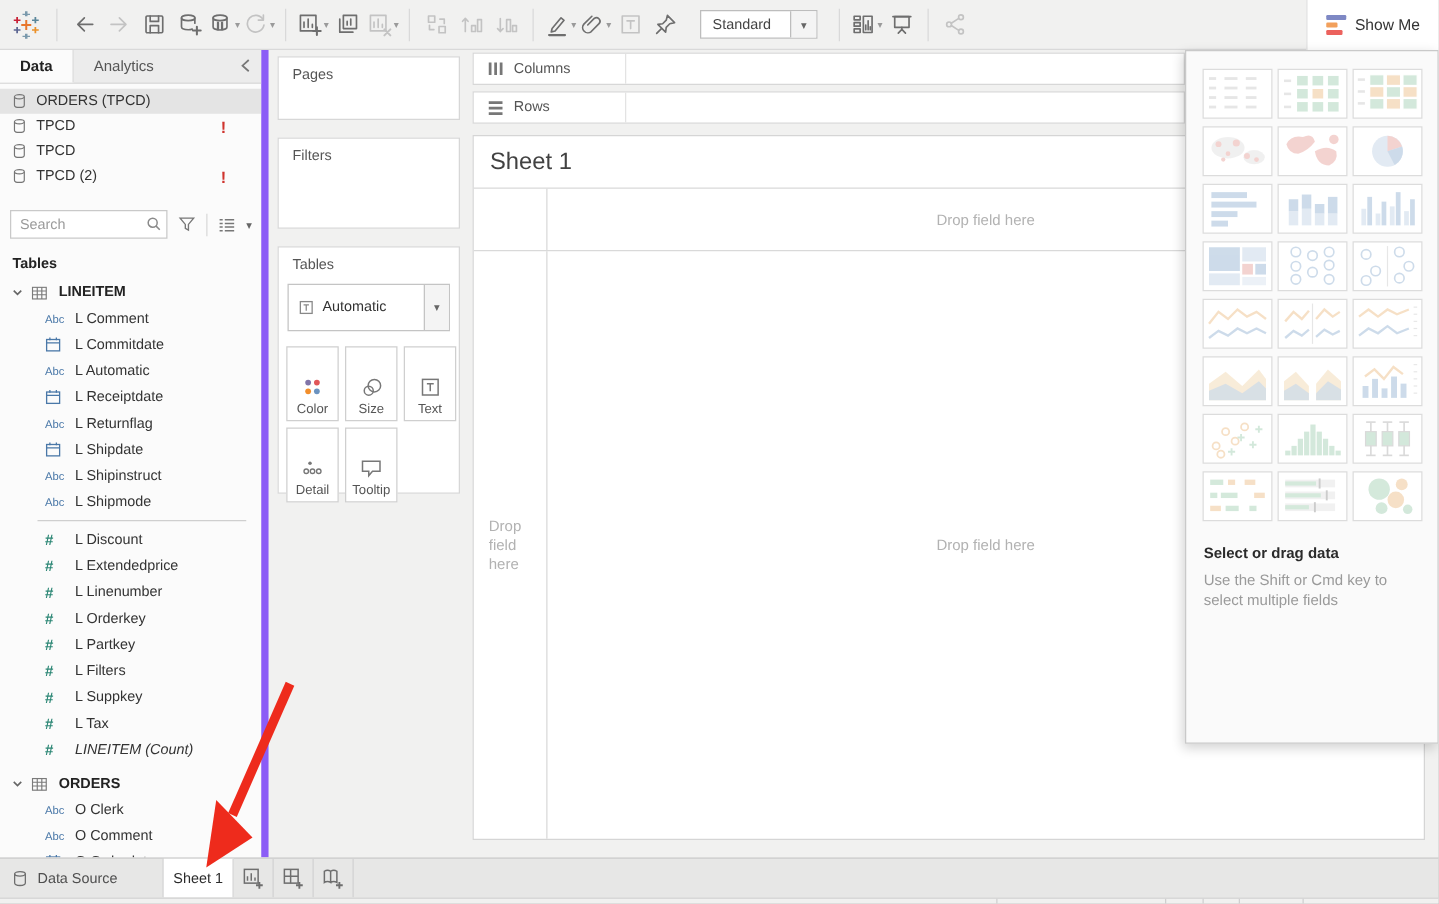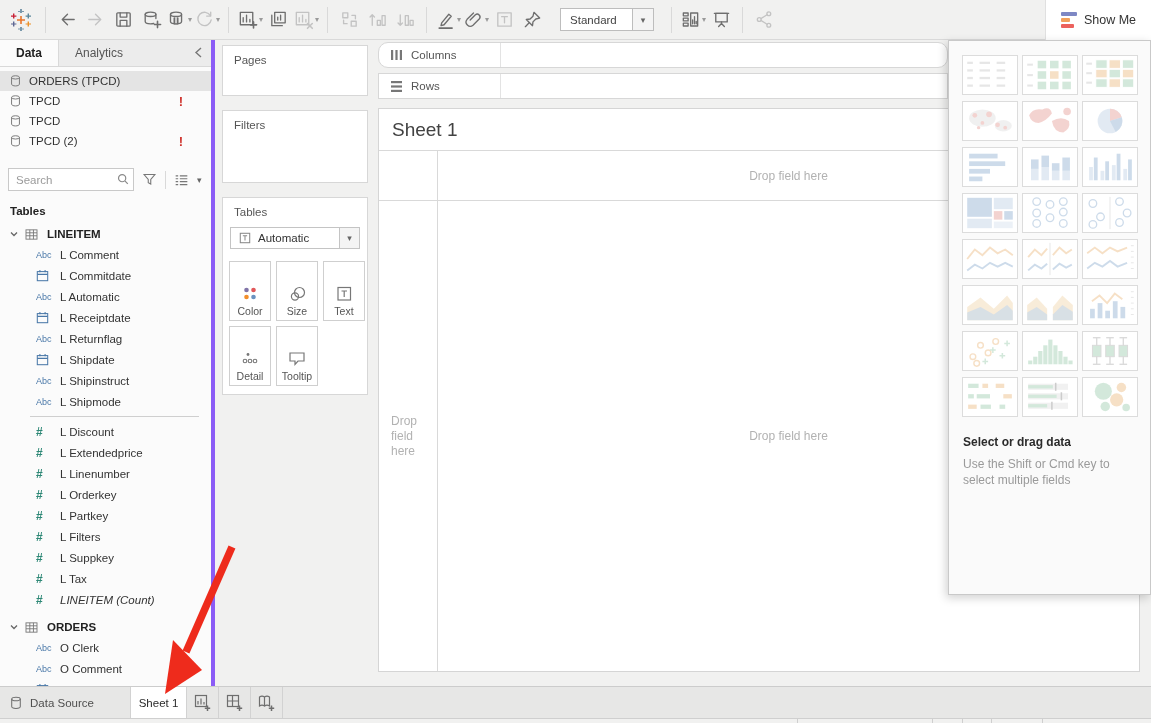--- a/index.html
+++ b/index.html
@@ -22,21 +22,21 @@
   .fit-select .cbox { width:21px; height:100%; border-left:1px solid #bdbdbd; display:flex;
                       align-items:center; justify-content:center; color:#666; font-size:9px; background:#f4f4f4; }
   .showme-btn { position:absolute; right:0; top:0; width:106px; height:40px; background:#fff;
                 border-left:1px solid #e0e0e0; display:flex; align-items:center; justify-content:center;
                 gap:7px; cursor:pointer; font-size:12.5px; color:#333; }
   .sm-icon { display:flex; flex-direction:column; gap:2px; }
   .sm-icon i { display:block; height:4px; border-radius:1px; }
 
   
   .sidebar { position:absolute; left:0; top:40px; width:215px; height:646px; background:#fbfbfb;
-             border-right:4px solid #8b5cf6; overflow:hidden; }
+             border-right:6px solid #8b5cf6; overflow:hidden; }
   .side-tabs { display:flex; height:27px; background:#ececec; border-bottom:1px solid #d9d9d9; position:relative;}
   .side-tab { padding:0 16px; display:flex; align-items:center; font-size:12px; color:#555; cursor:pointer; }
   .side-tab.active { background:#fbfbfb; font-weight:bold; color:#222; border-right:1px solid #d9d9d9; }
   .collapse { position:absolute; right:8px; top:6px; color:#777; cursor:pointer; }
   .ds-list { padding-top:4px; }
   .ds-row { height:20px; display:flex; align-items:center; padding-left:10px; cursor:pointer; color:#333; }
   .ds-row.sel { background:#e4e4e4; }
   .ds-row .dbic { margin-right:8px; color:#757575; display:flex; }
   .ds-row .err { margin-left:auto; margin-right:28px; color:#cf342e; font-weight:bold; font-size:13px; }
   .search-row { display:flex; align-items:center; margin:17px 0 0 8px; }
@@ -57,21 +57,21 @@
   .abc-ic { color:#4a78a8; font-size:9px; letter-spacing:0; }
   .num-ic { color:#2e8876; font-size:12px; font-weight:bold; }
   .field-row .flb { color:#333; }
   .field-row .flb.it { font-style:italic; }
   .sec-div { height:1px; background:#cfcfcf; margin:4px 12px 4px 30px; }
 
   
   .cardspanel { position:absolute; left:215px; top:40px; width:160px; height:646px; background:#f1f1f0; }
   .card { position:absolute; left:7px; width:146px; background:#fff; border:1px solid #d7d7d7; }
   .card .cap { padding:8px 0 0 11px; color:#555; font-size:11.5px; }
-  .marks-dd { margin:9px auto 12px; width:130px; height:22px; border:1px solid #c4c4c4; display:flex;
+  .marks-dd { margin:9px auto 12px; width:130px; height:38px; border:1px solid #c4c4c4; display:flex;
               align-items:center; background:#fff; cursor:pointer; }
   .marks-dd .ticon { margin:0 7px 0 8px; color:#888; display:flex; }
   .marks-dd .dlbl { flex:1; color:#333; }
   .marks-dd .dcar { width:20px; height:100%; border-left:1px solid #c4c4c4; display:flex; align-items:center;
                     justify-content:center; font-size:9px; color:#666; background:#f4f4f4;}
   .mk-grid { display:grid; grid-template-columns:repeat(3,42px); gap:5px; margin:8px 0 0 6px; }
   .mk-btn { width:42px; height:60px; border:1px solid #cfcfcf; background:#fff; display:flex; flex-direction:column;
             align-items:center; justify-content:flex-end; padding-bottom:3px; cursor:pointer; }
   .mk-btn svg { margin-bottom:2px; }
   .mk-btn .mlb { font-size:10.5px; color:#555; }
@@ -587,21 +587,21 @@
           <svg width="22" height="18" viewBox="0 0 22 18" fill="none" stroke="#777" stroke-width="1.2">
             <path d="M4 3 H18 V11 H12 L9 14.5 L9 11 H4 Z"></path>
           </svg>
           <span class="mlb">Tooltip</span>
         </div>
       </div>
     </div>
   </div>
 
   <div class="canvas">
-    <div class="shelf" style="top:2px;border-radius:10px;">
+    <div class="shelf" style="top:2px;">
       <div class="shelf-label">
         <span class="sic">
           <svg width="13" height="12" viewBox="0 0 13 12">
               <rect x="1" y="1" width="2.2" height="10" fill="#777"></rect>
               <rect x="5.4" y="1" width="2.2" height="10" fill="#777"></rect>
               <rect x="9.8" y="1" width="2.2" height="10" fill="#777"></rect>
             </svg>
         </span>
         <span>Columns</span>
       </div>

